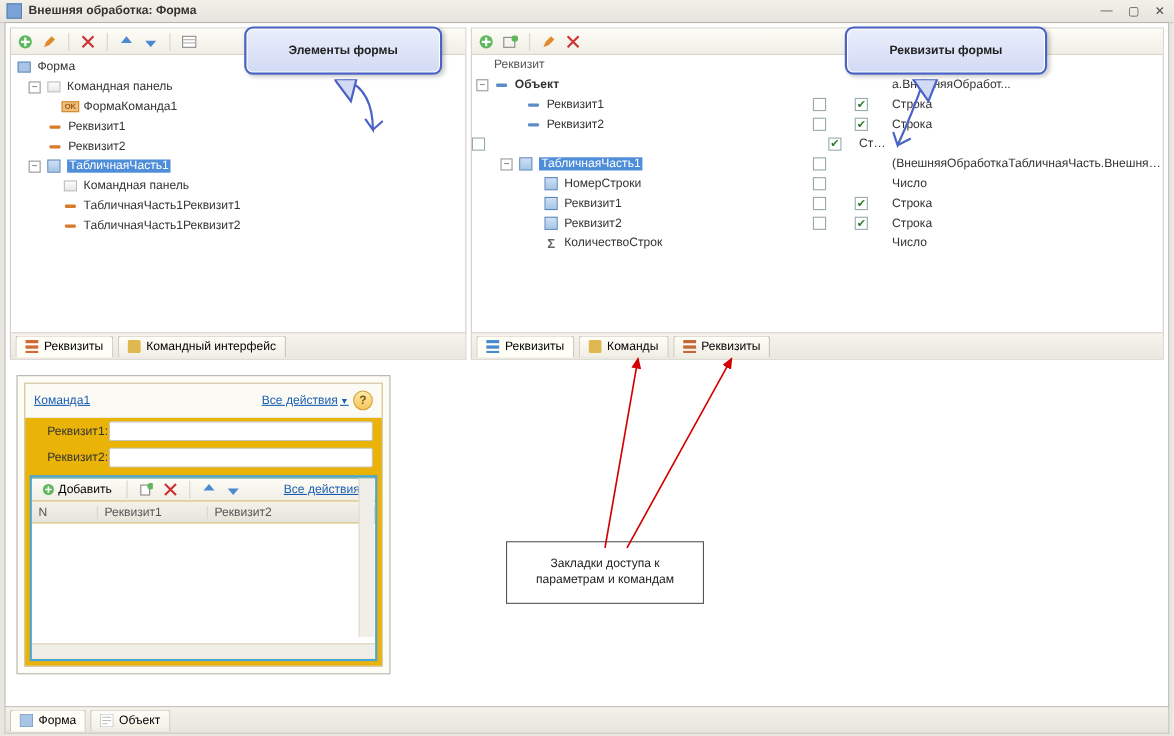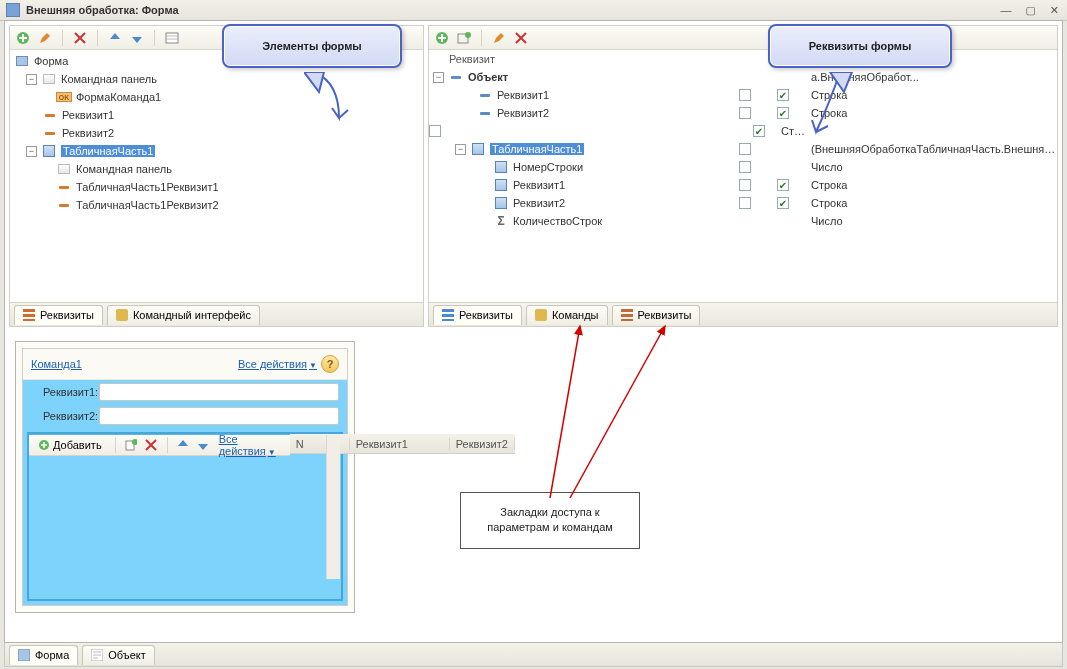--- a/index.html
+++ b/index.html
@@ -41,21 +41,21 @@
   .cb.checked::after{content:'✔';}
   .type-cell { color:#333; padding-left:4px; overflow:hidden; text-overflow:ellipsis; white-space: nowrap; }
 
   .tabbar { height:24px; background: linear-gradient(#f5f3eb,#eae8de); border-top:1px solid #d4d2c8; display:flex; align-items:center; padding:0 4px; gap:4px; }
   .tab { height:20px; padding:0 8px; display:flex; align-items:center; gap:5px; border:1px solid #c8c6bc; border-bottom:none; background:linear-gradient(#fefdf7,#f0eee4); border-radius:3px 3px 0 0; cursor:default; }
   .tab.active { background:#fffef7; }
   .tabicon { width:12px; height:12px; }
 
   
   .preview-pane { position:absolute; top:320px; left:10px; width:340px; height:272px; border:1px solid #b6b4ac; background:#fdfcf7; }
-  .preview-inner { position:absolute; inset:6px; background:#7dd3fc; border:1px solid #d0cec5; display:flex; flex-direction:column; }
+  .preview-inner { position:absolute; inset:6px; background:#eab308; border:1px solid #d0cec5; display:flex; flex-direction:column; }
   .preview-hdr { display:flex; align-items:center; justify-content:space-between; padding:6px 8px; background:#fbfaf4; border-bottom:1px solid #eceadf; }
   .form-row { display:flex; align-items:center; gap:6px; padding:3px 8px; }
   .form-row label{ width:62px; color:#333;padding-left:12px; }
   .form-row input{ flex:1; height:18px; border:1px solid #c8c6bc; border-radius:2px; background:#fff; padding:0 3px; }
   .preview-table-bar { height:22px; background: linear-gradient(#fdfcf6,#f0eee5); display:flex;align-items:center;padding:0 4px;gap:4px;border-top:1px solid #5fb5e6; border-bottom:1px solid #d6d4ca;}
   .add-btn{display:flex;align-items:center;gap:3px;height:18px;padding:0 4px;border:1px solid transparent;border-radius:2px;}
   .table-head { height:20px; background:linear-gradient(#f3f1e8,#e7e5db); display:flex;align-items:center;border-bottom:1px solid #d4d2c8;}
   .th{ padding:0 6px; border-right:1px solid #d8d6cc; color:#555; }
   .preview-table-body{flex:1;background:#fff;}
   .preview-scrollbar{position:absolute;right:1px;top:1px;bottom:20px;width:14px;background:#f0eee6;border-left:1px solid #dcdad0;}
@@ -376,21 +376,21 @@
         </span>
       </div>
       <div class="form-row">
         <label>Реквизит1:</label>
         <input style="">
       </div>
       <div class="form-row">
         <label>Реквизит2:</label>
         <input style="">
       </div>
-      <div style="border:2px solid #46a7db;margin:4px;flex:1;display:flex;flex-direction:row;position:relative">
+      <div style="border:2px solid #46a7db;margin:4px;flex:1;display:flex;flex-direction:column;position:relative">
         <div class="preview-table-bar">
           <span class="add-btn">
             <svg width="12" height="12">
                 <circle cx="6" cy="6" r="5" fill="#5db85d"></circle>
                 <path d="M6 3v6M3 6h6" stroke="#fff" stroke-width="1.5"></path>
               </svg>
             <span>Добавить</span>
           </span>
           <span class="sep"></span>
           <span class="tbtn">

